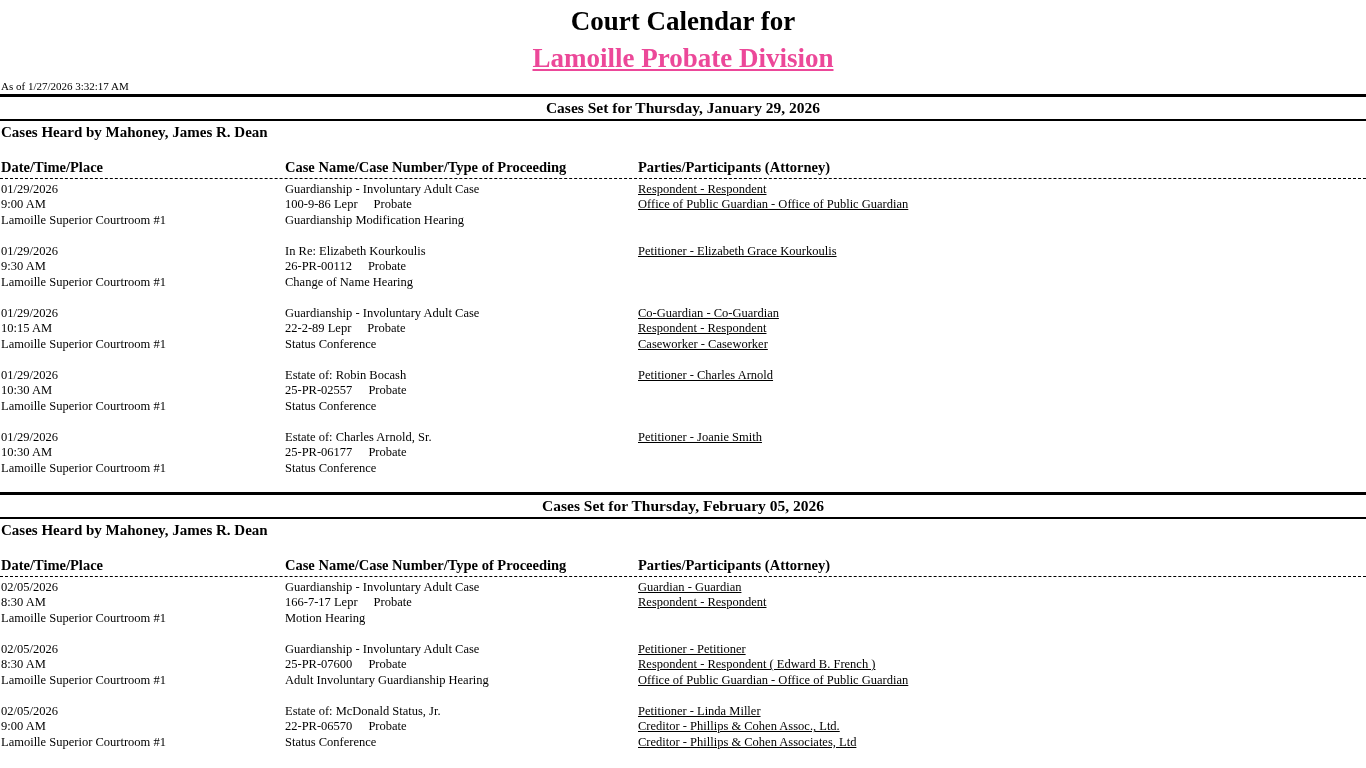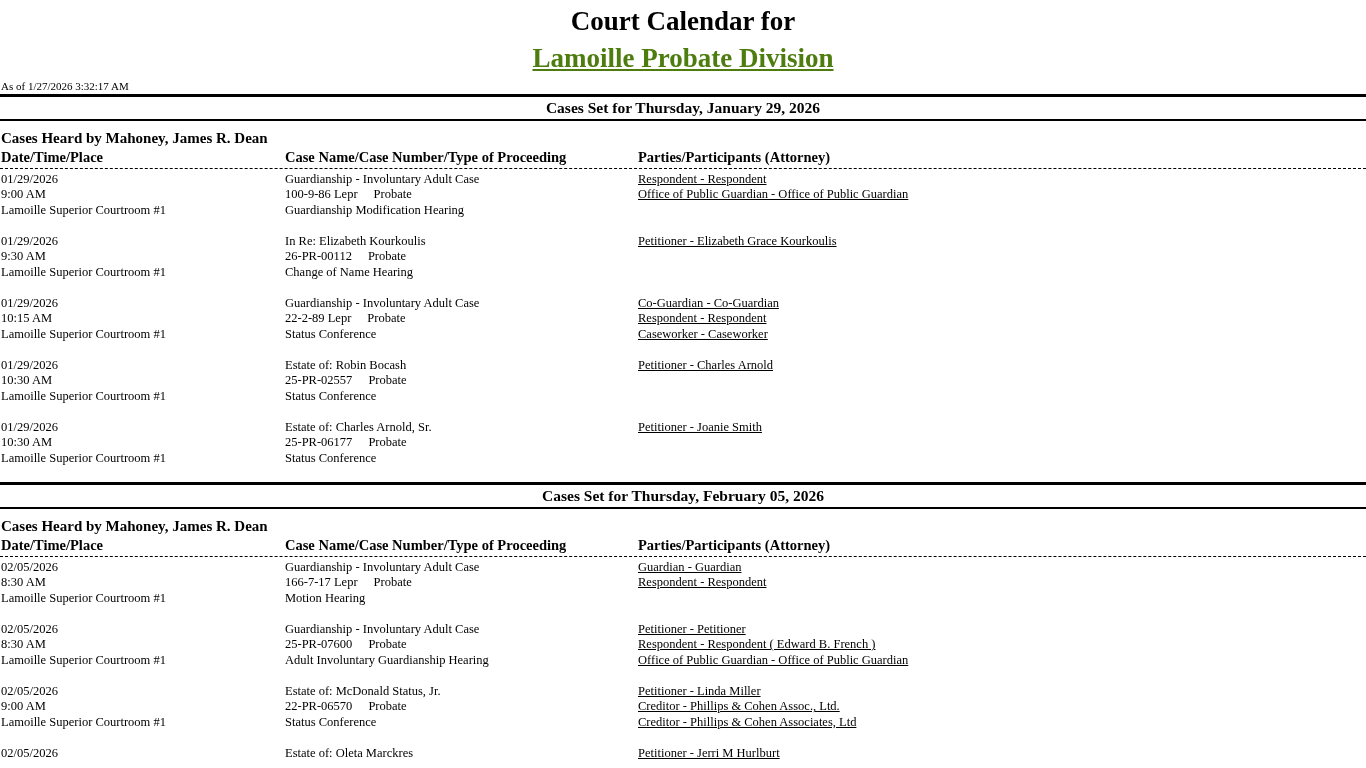--- a/index.html
+++ b/index.html
@@ -31,21 +31,21 @@
     font-weight: bold;
     line-height: 36px;
     letter-spacing: 0px;
   }
   .title-line2 {
     font-size: 27px;
     font-weight: bold;
     line-height: 38px;
   }
   .title-link {
-    color: #4d7c0f;
+    color: #ec4899;
     text-decoration: underline;
     cursor: pointer;
   }
 
   
   .asof {
     font-size: 11px;
     line-height: 16px;
     padding-left: 1px;
     margin-top: 1px;
@@ -76,27 +76,28 @@
     line-height: 20px;
     padding: 1px 0 1px 0;
   }
 
   
   .judge-line {
     font-size: 15px;
     font-weight: bold;
     line-height: 19px;
     padding-left: 1px;
-    padding-top: 8px;
+    padding-top: 2px;
   }
 
   
   .col-head {
     position: relative;
     height: 20px;
+    margin-top: 16px;
   }
   .col-head .ch {
     position: absolute;
     top: 0;
     font-size: 14.5px;
     font-weight: bold;
     line-height: 18px;
     white-space: nowrap;
   }
   .col-head .c1 { left: 1px; }

